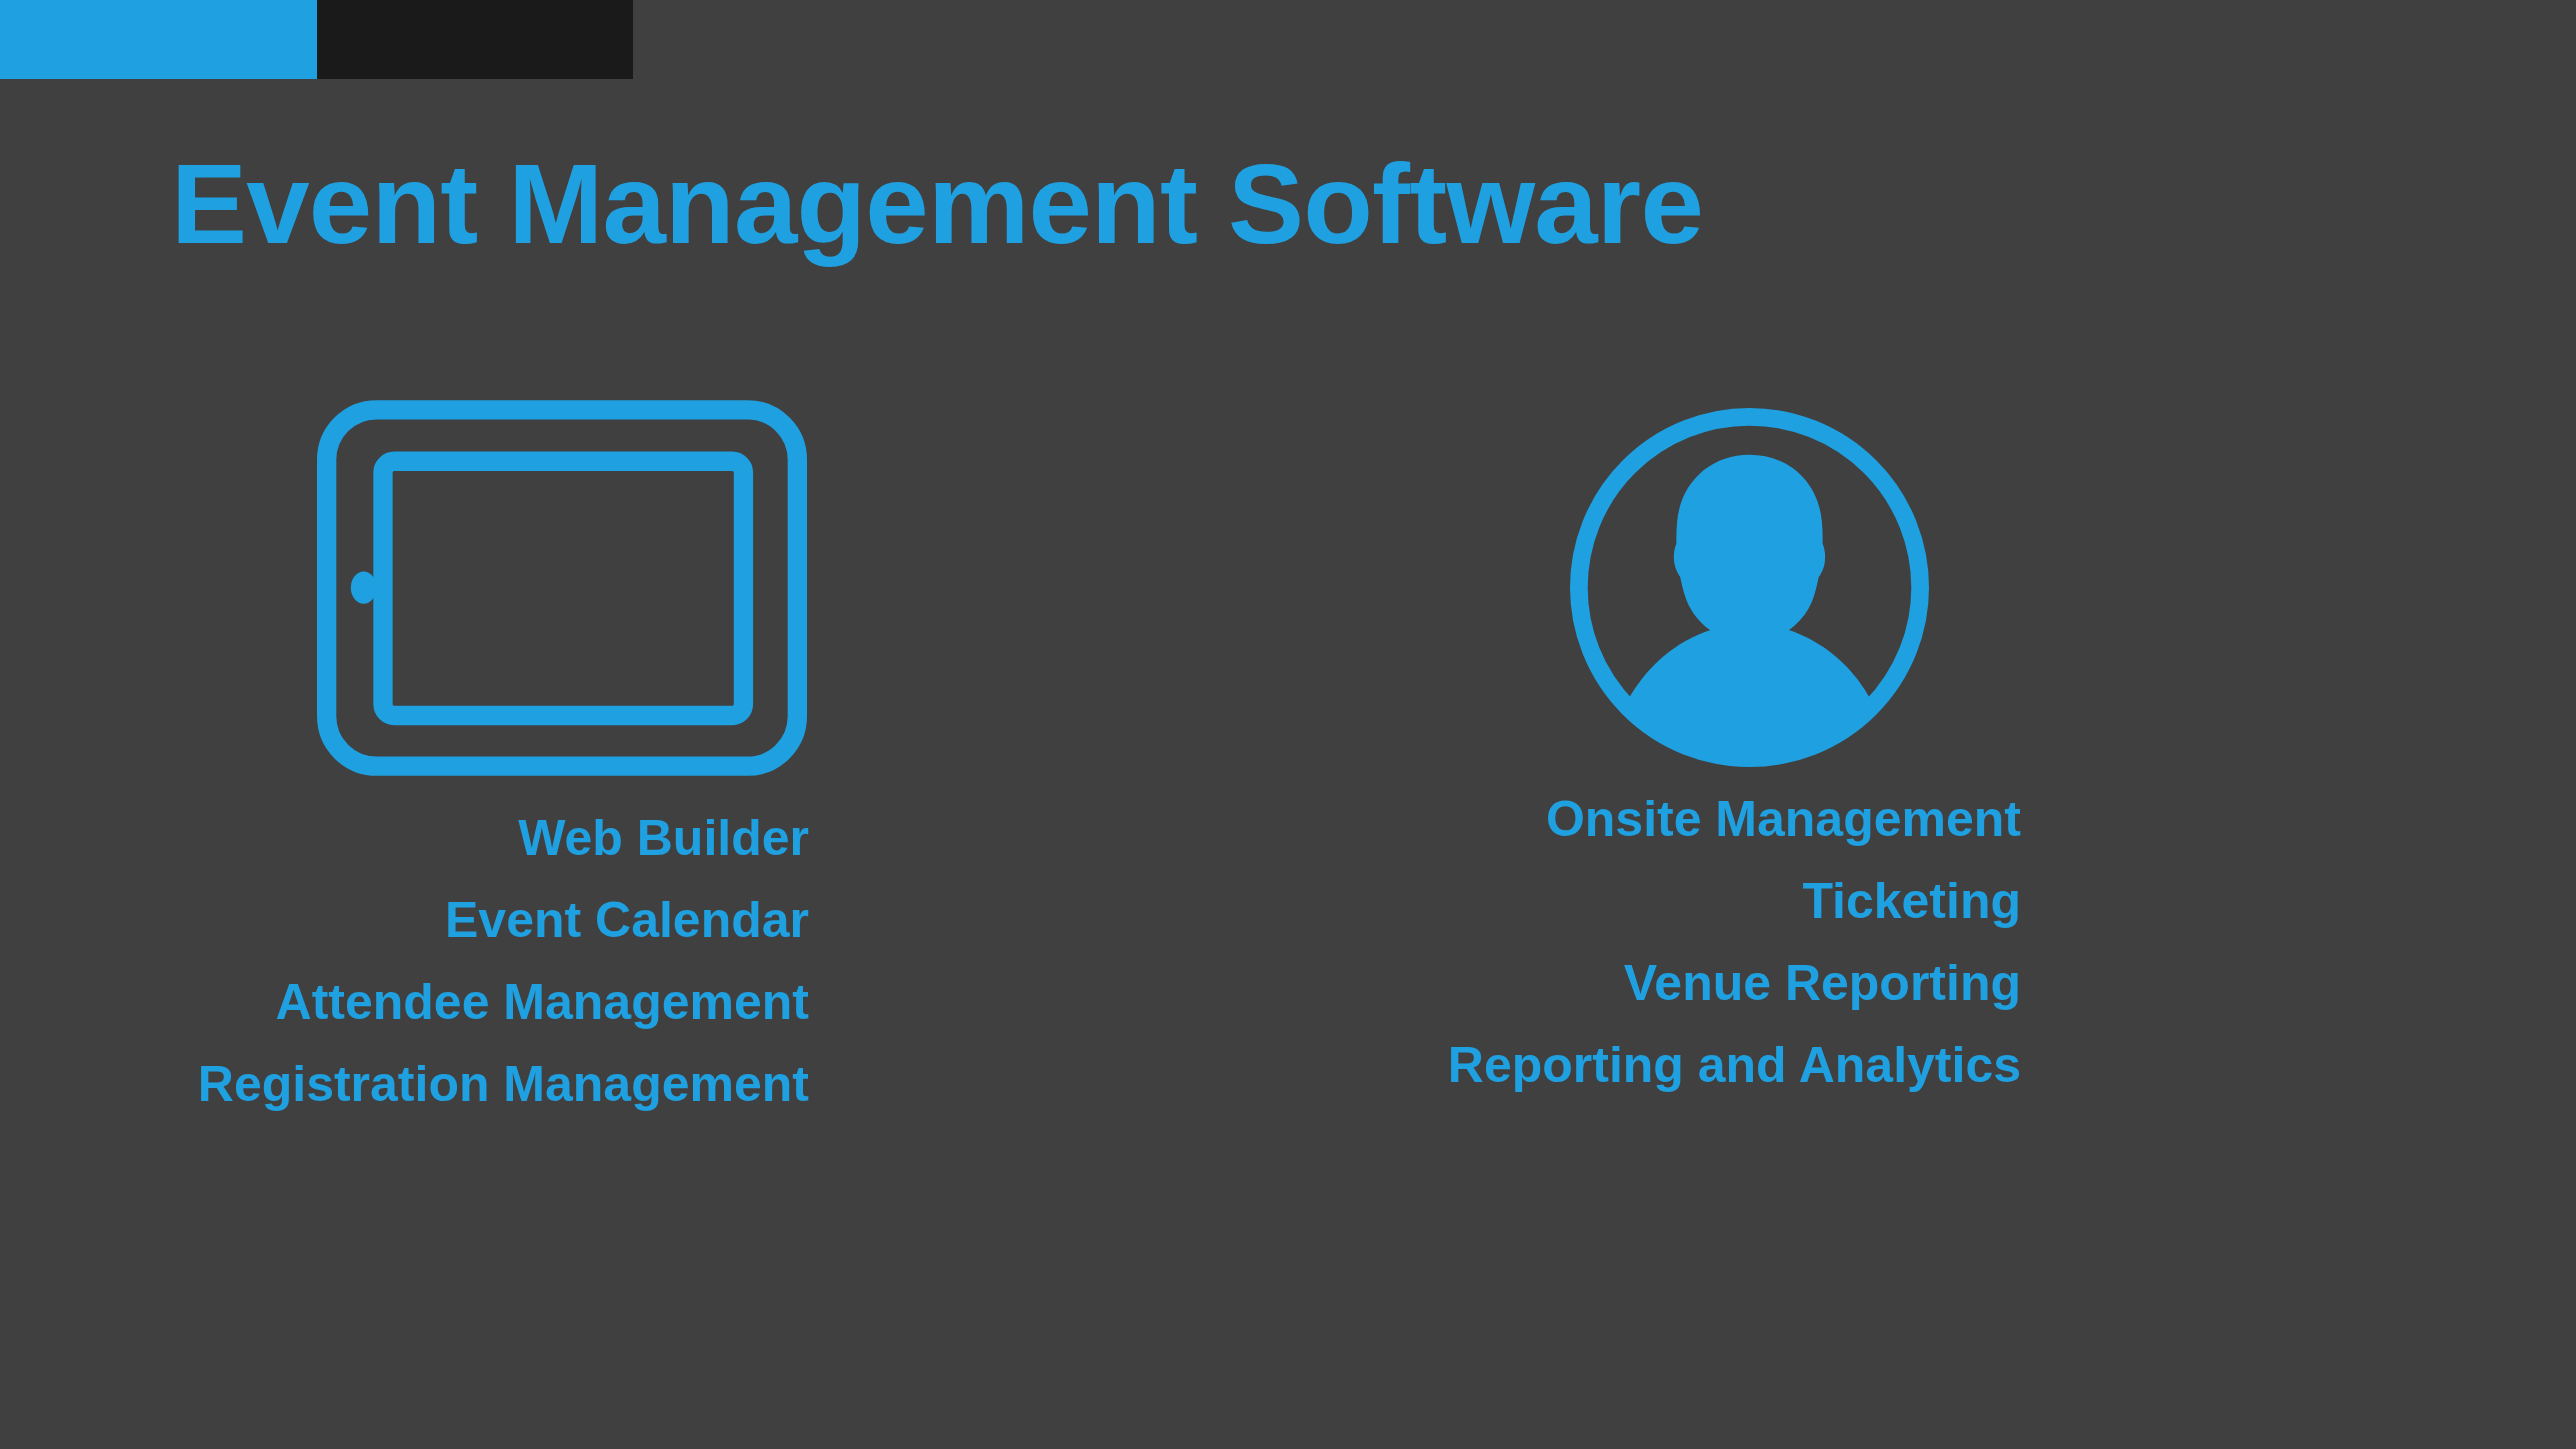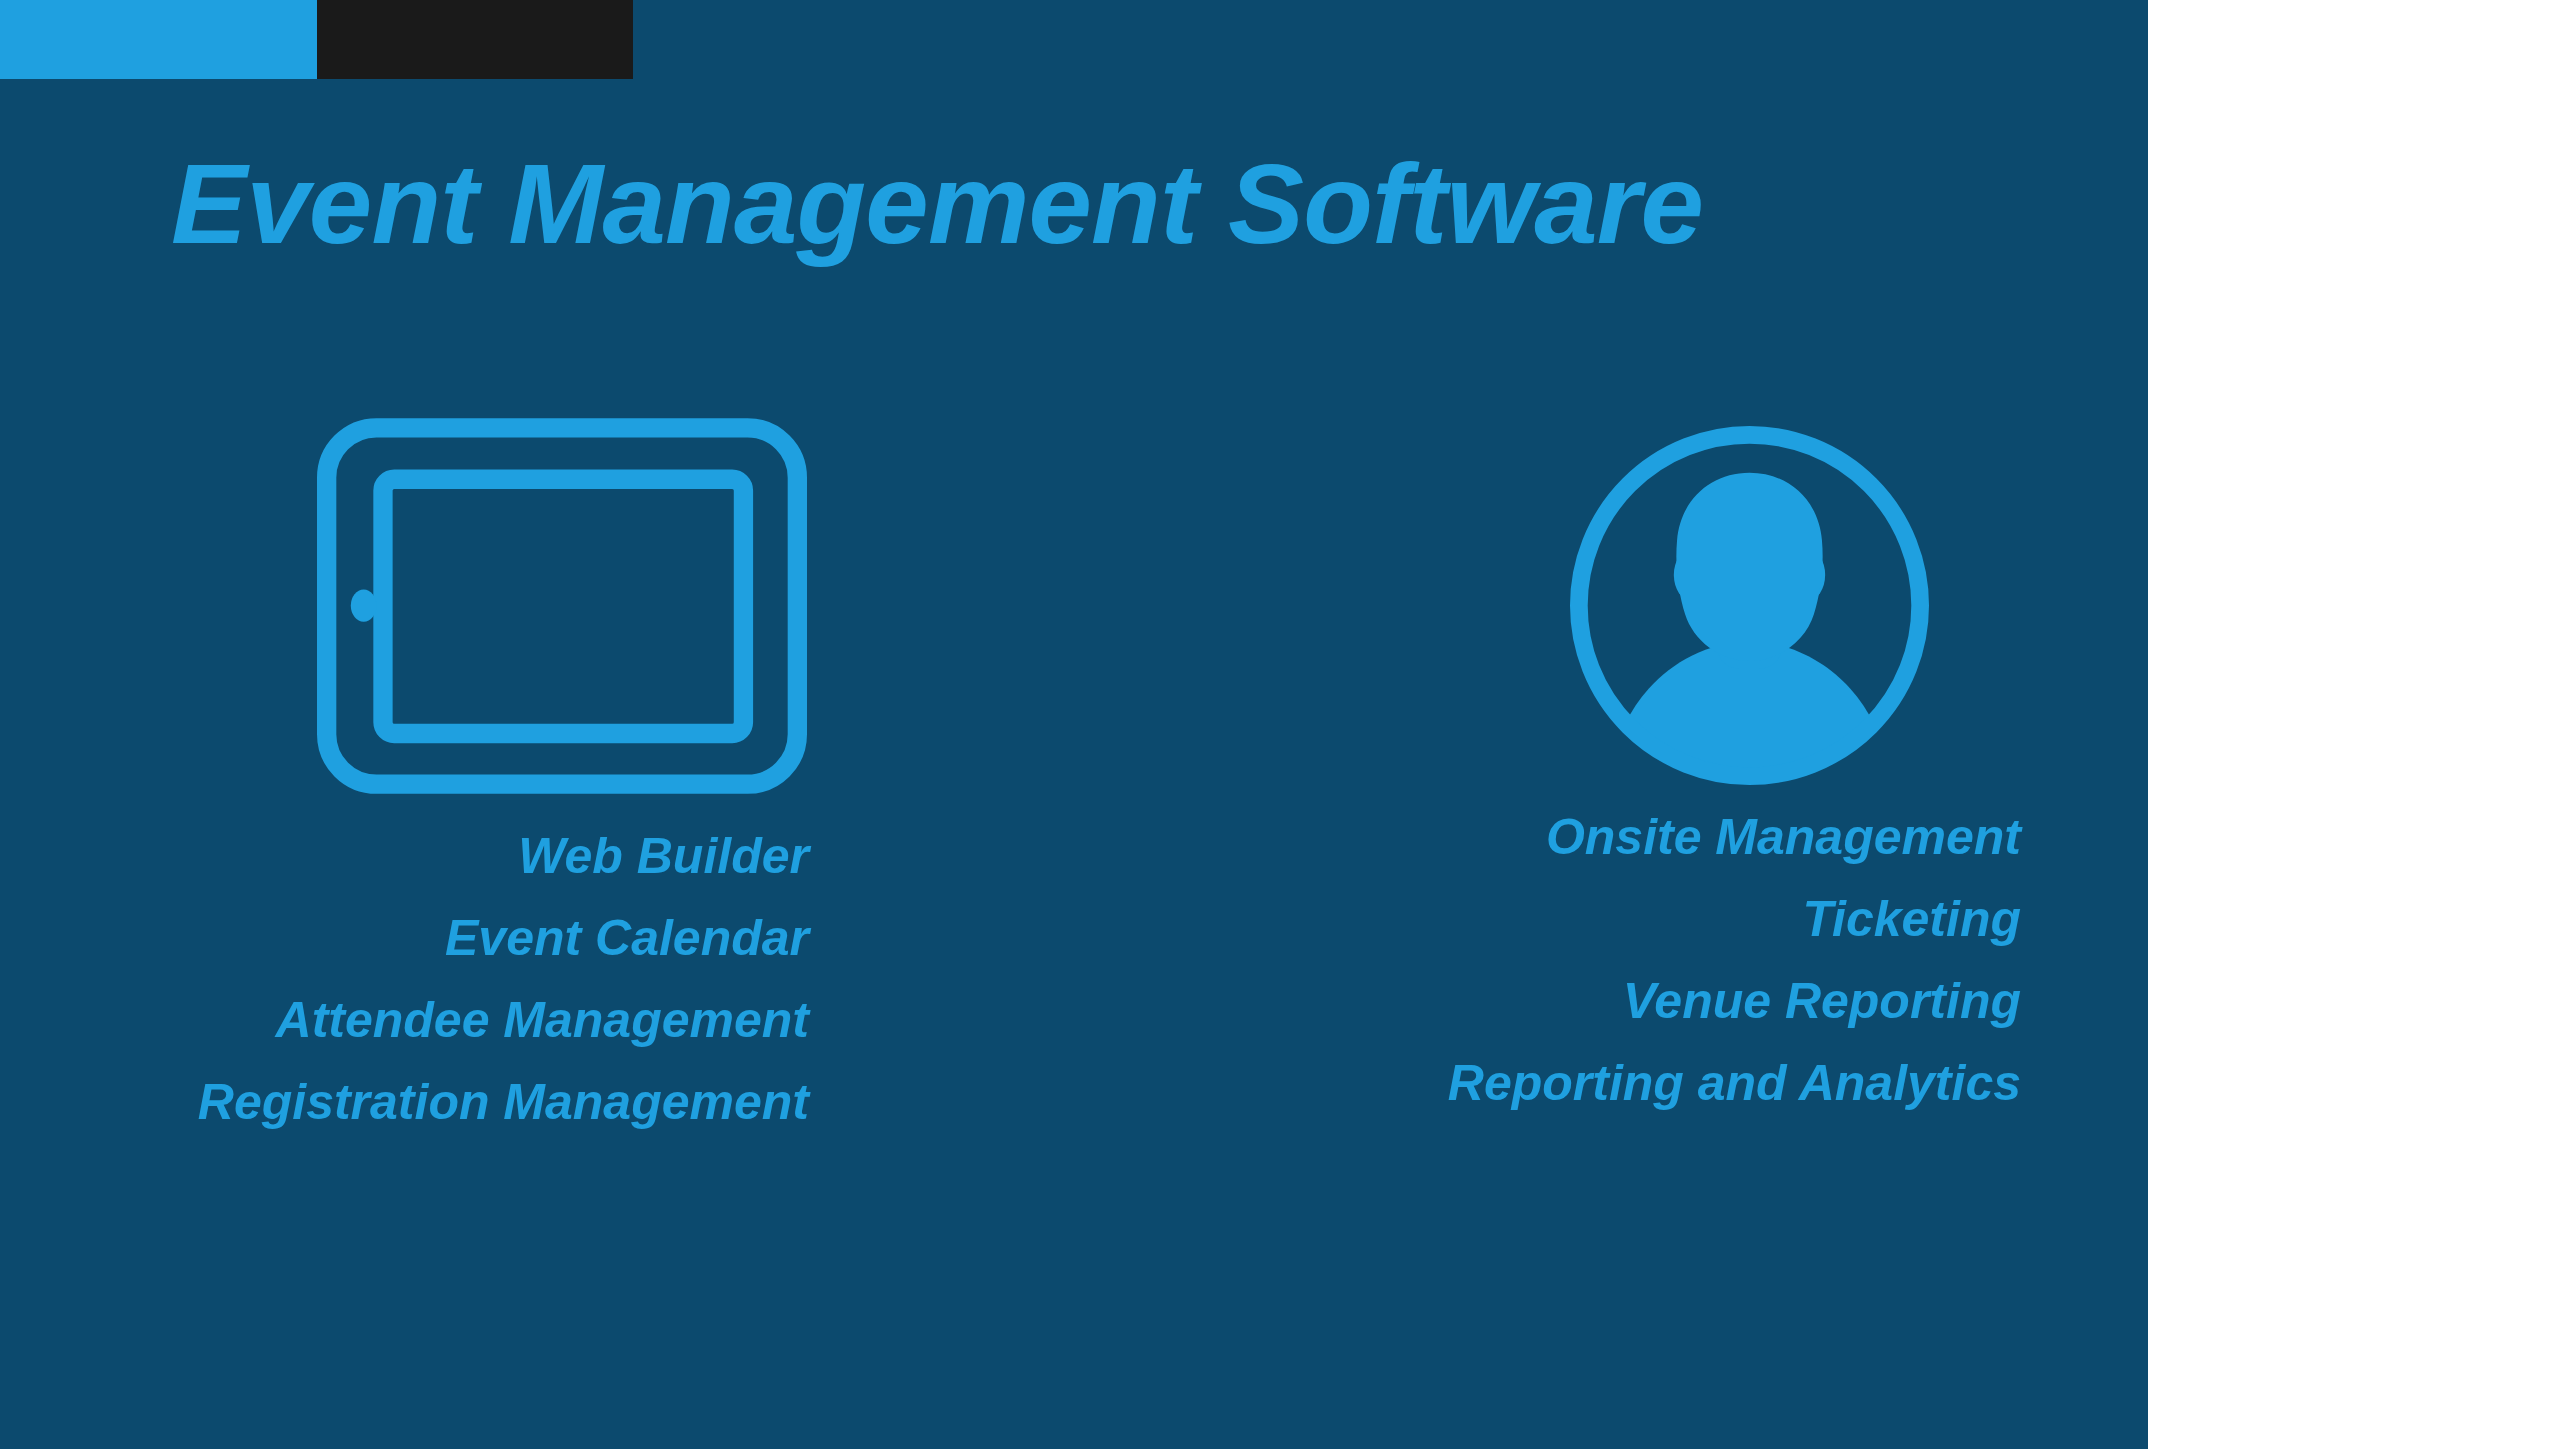--- a/index.html
+++ b/index.html
@@ -5,25 +5,24 @@
   html, body {
     margin: 0;
     padding: 0;
     background: #ffffff;
   }
   body {
     font-family: "Liberation Sans", sans-serif;
   }
   #slide {
     position: relative;
-    width: 2148px;
+    width: 2576px;
     height: 1449px;
-    background: #0c4a6e;
+    background: #404040;
     overflow: hidden;
-    font-style: italic;
   }
 
   
   .deco-bar {
     position: absolute;
     top: 0;
     height: 79px;
   }
   .deco-bar.blue {
     left: 0;
@@ -45,21 +44,21 @@
     font-weight: 700;
     letter-spacing: -0.8px;
     color: #1FA0E0;
     line-height: 1.15;
     white-space: nowrap;
   }
 
   
   .column {
     position: absolute;
-    top: 396px;
+    top: 378px;
   }
   #column-left  { left: 129px;  width: 680px; }
   #column-right { left: 1288px; width: 733px; }
 
   .icon-wrap {
     height: 419px;
     display: flex;
     align-items: center;
   }
   #column-left .icon-wrap  { justify-content: flex-start; padding-left: 188px; }

